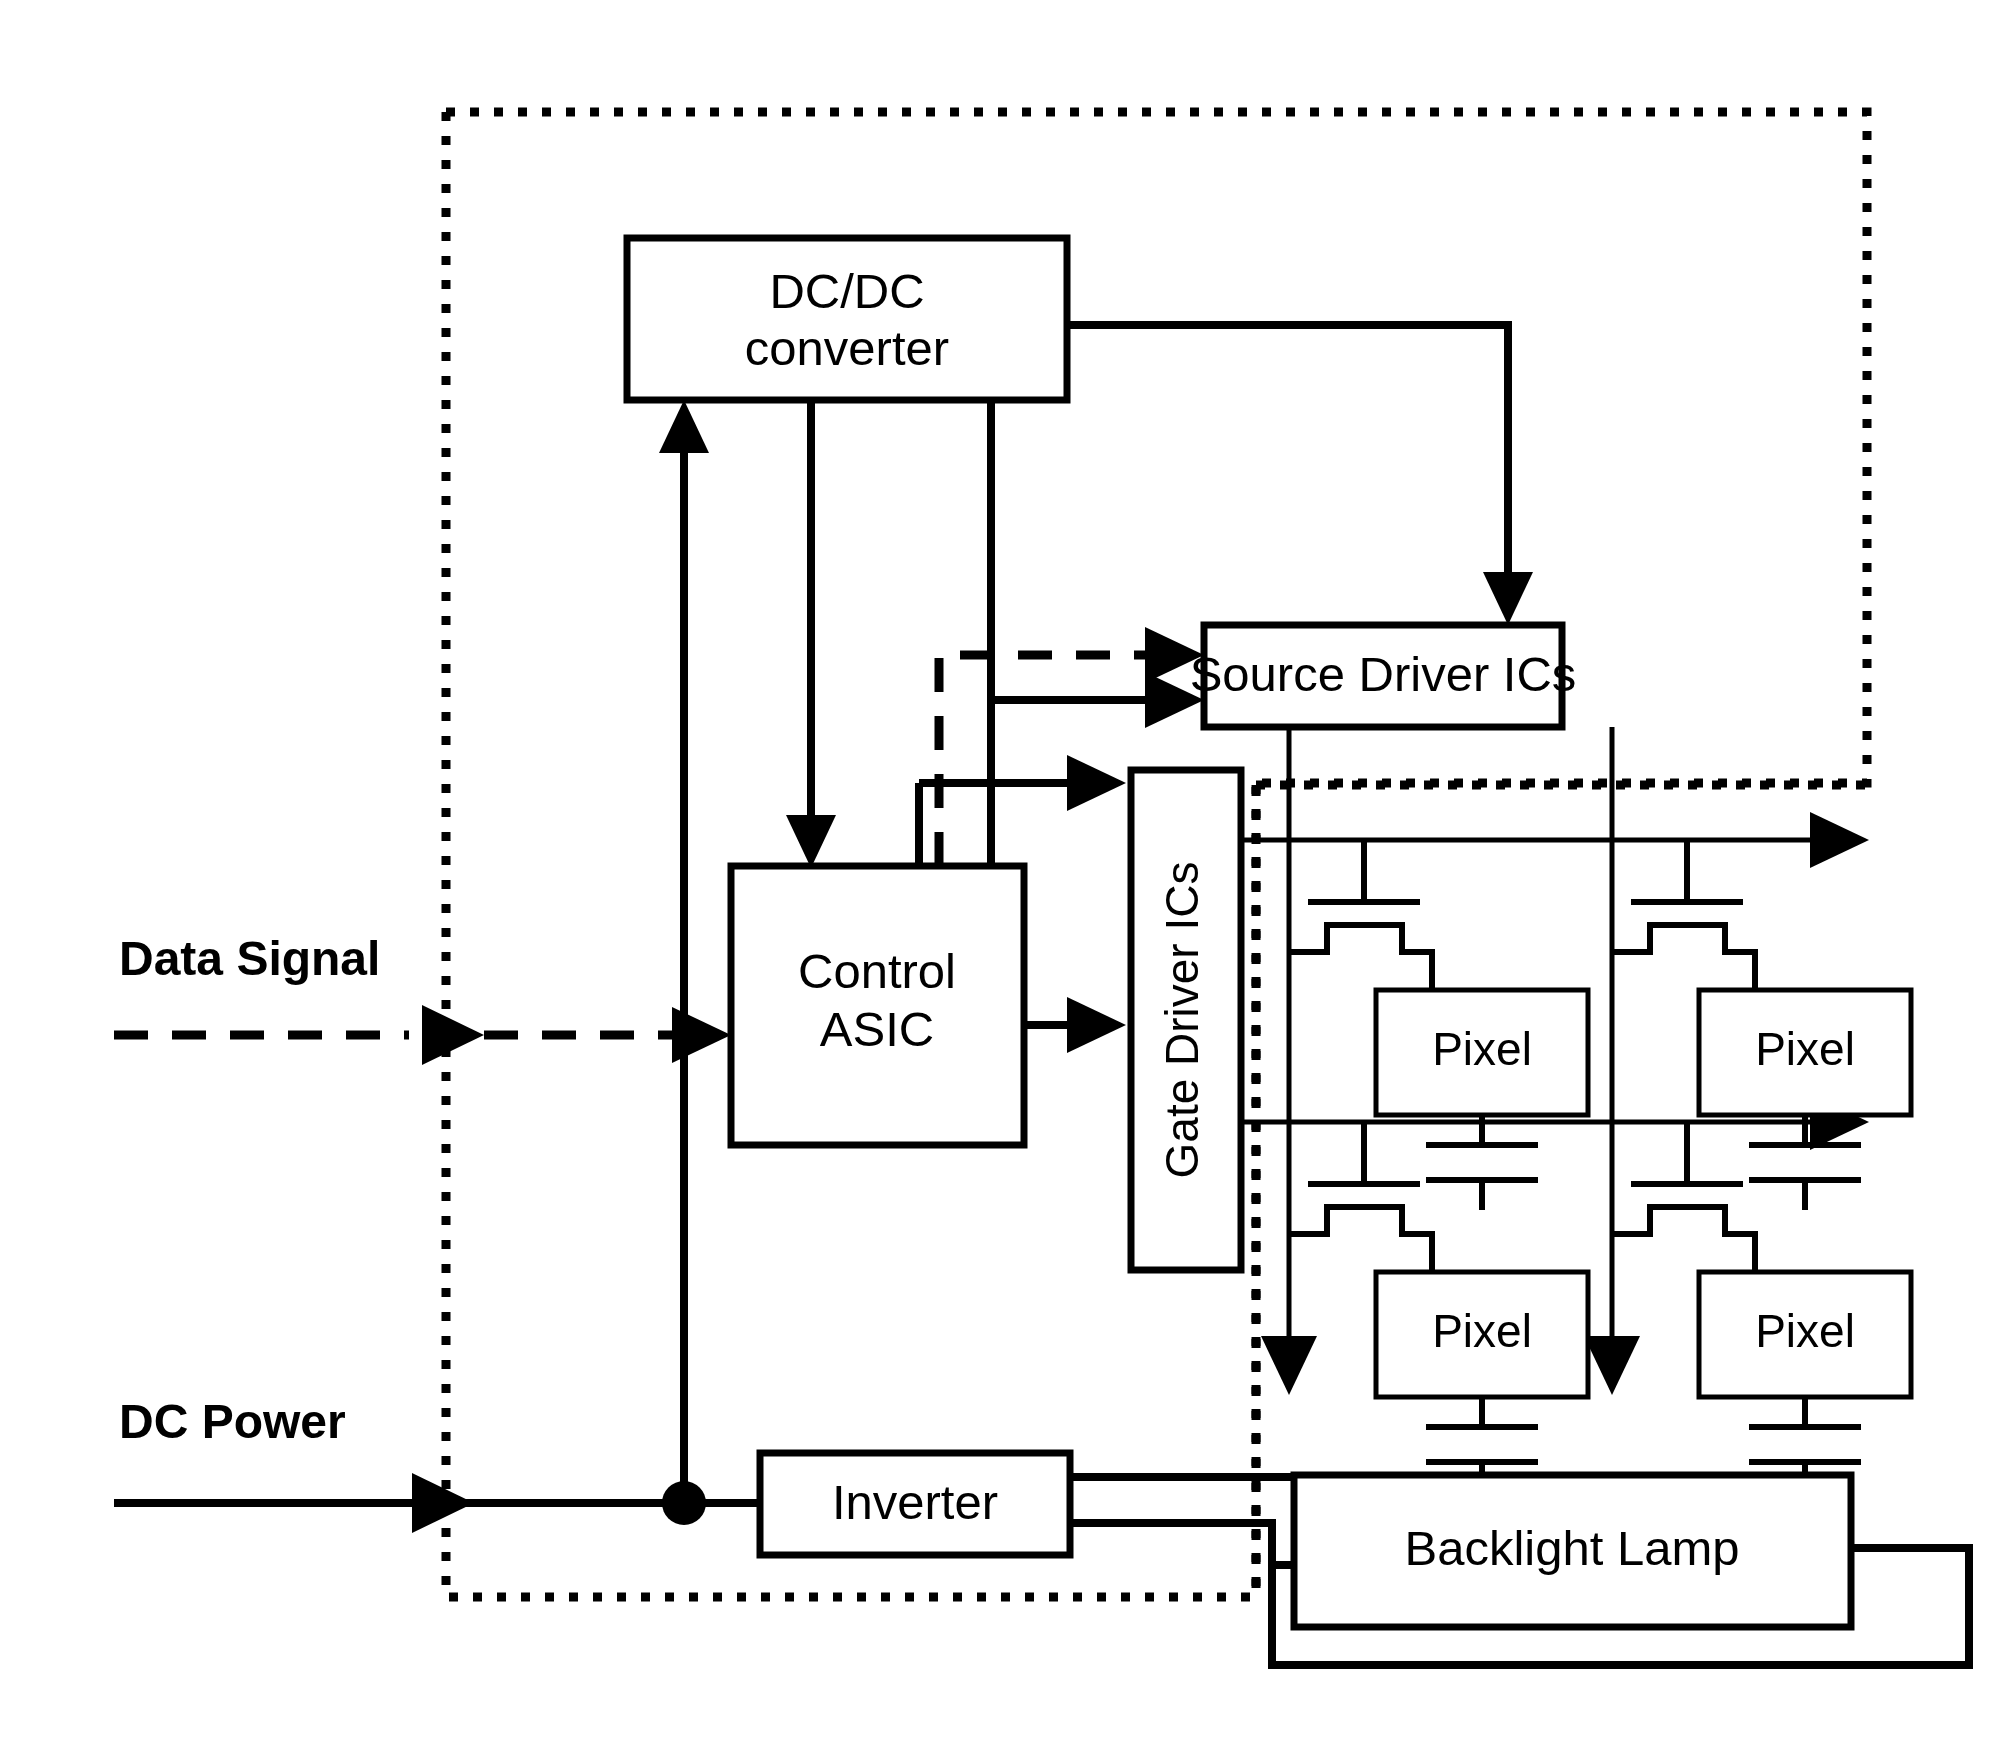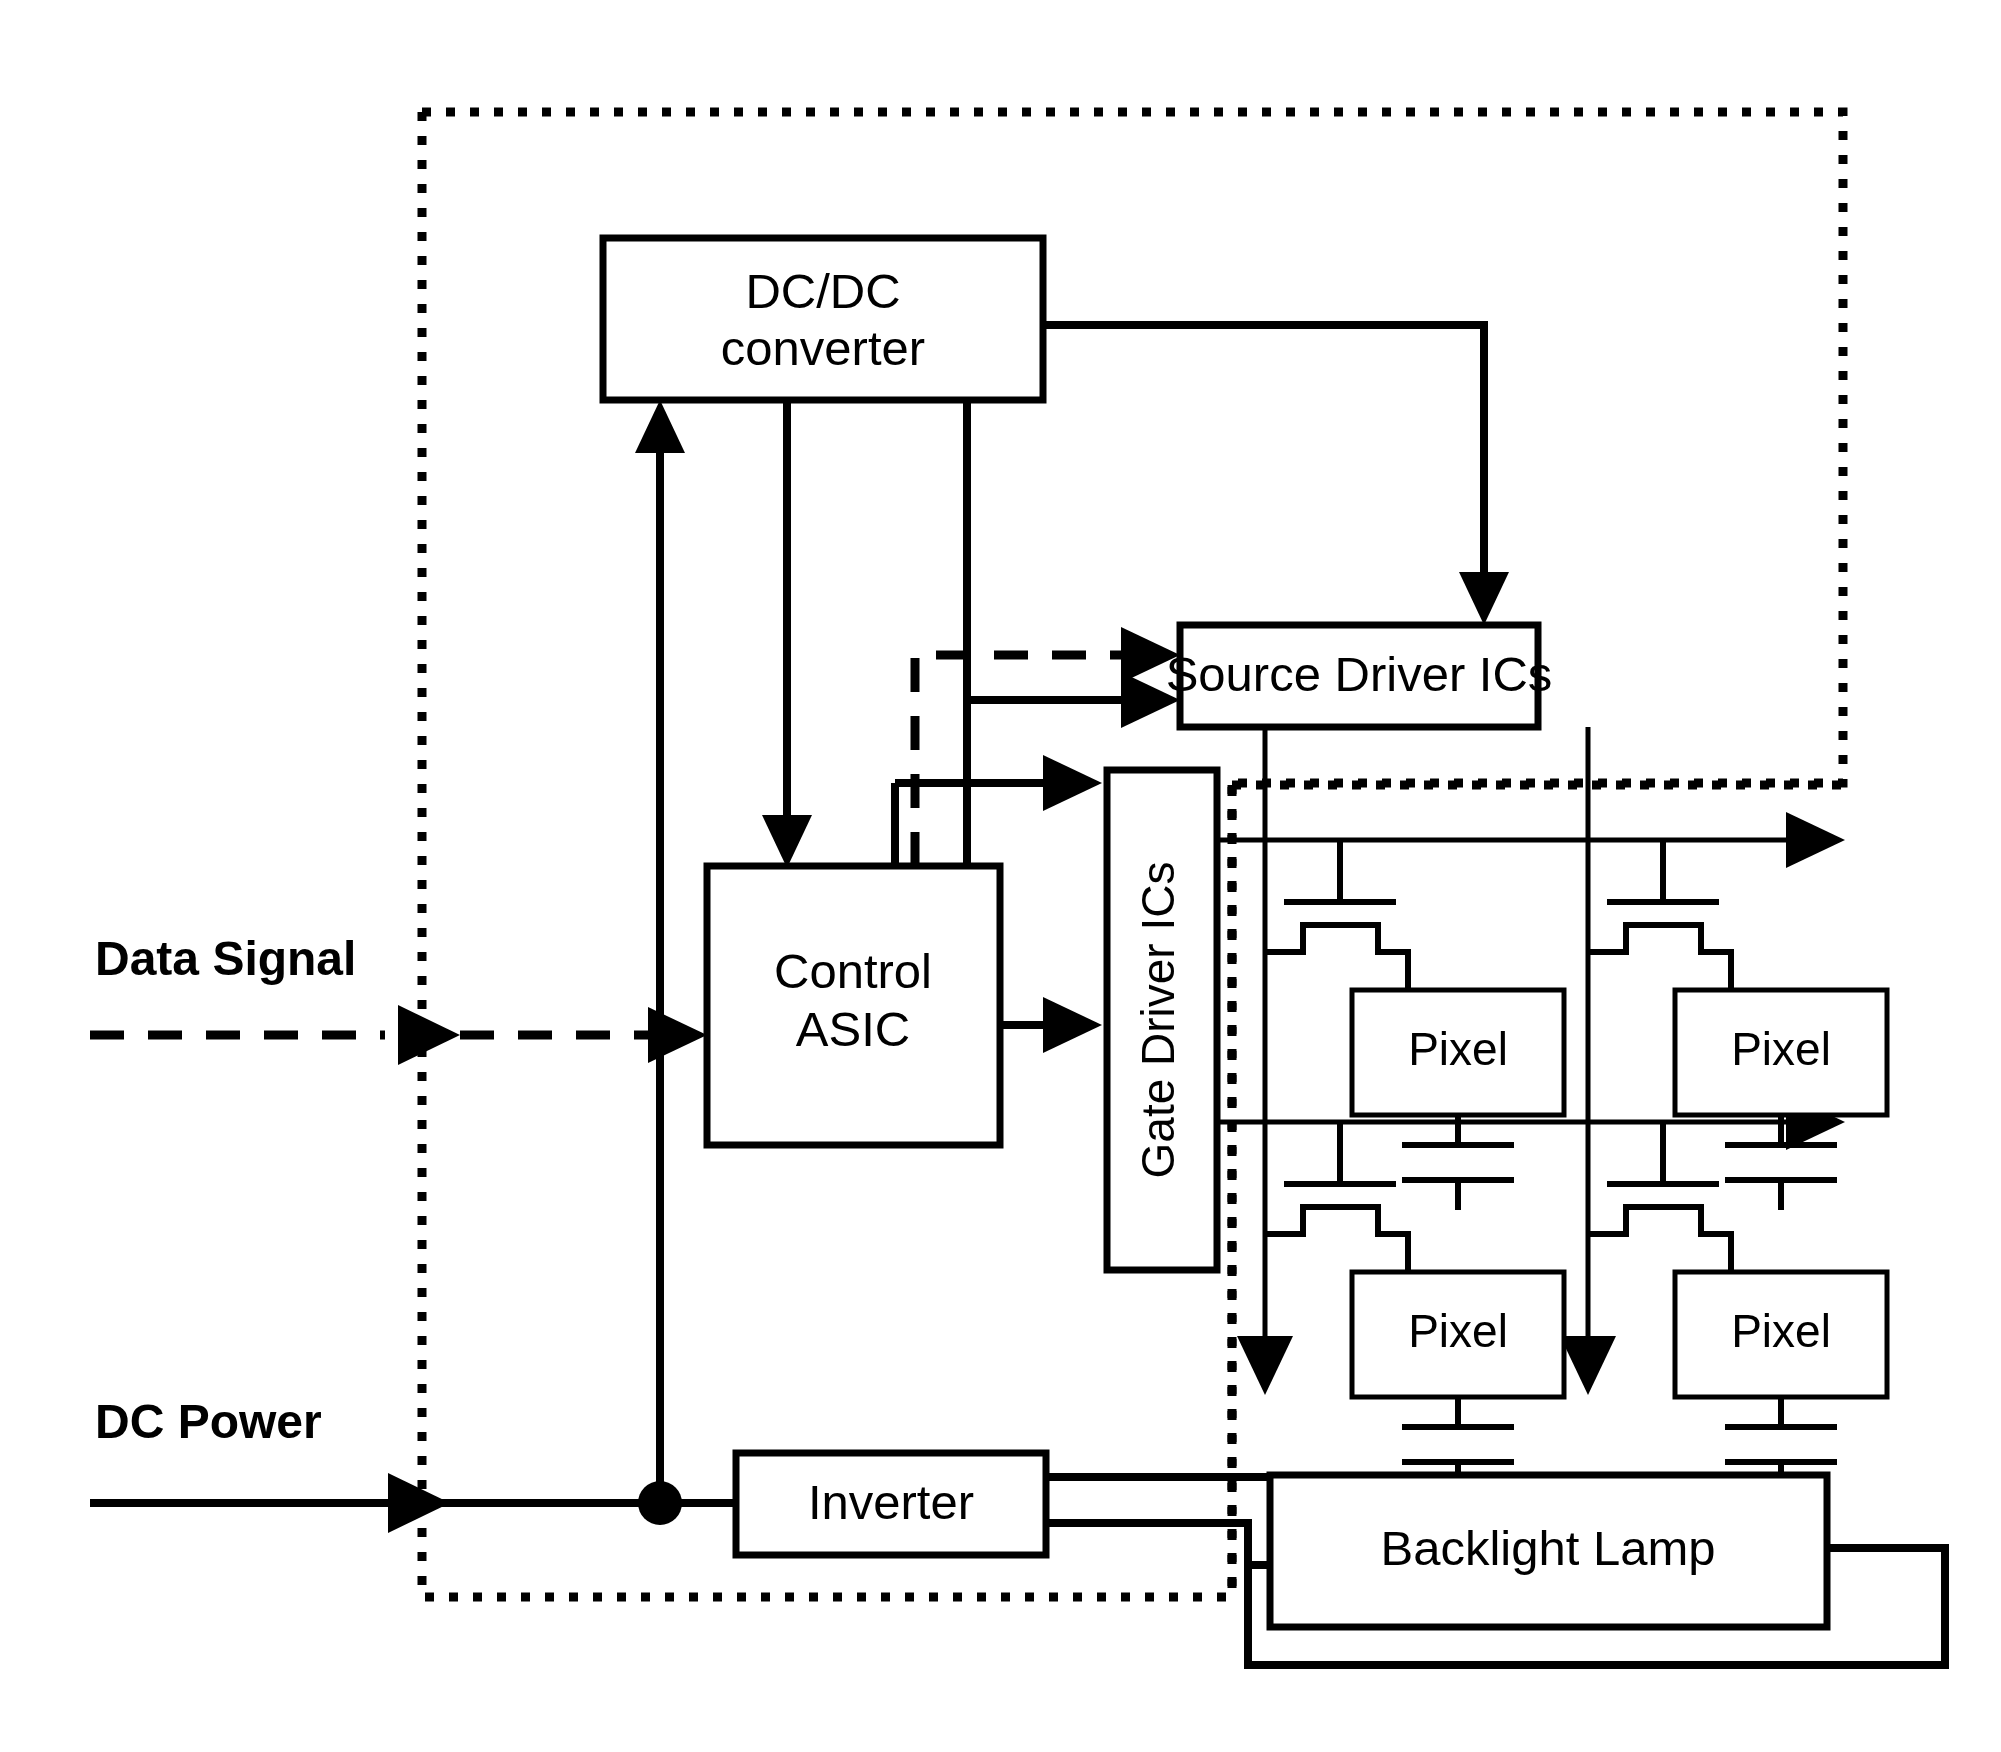--- a/index.html
+++ b/index.html
@@ -10,20 +10,21 @@
   body {
     width: 2001px;
     height: 1752px;
     font-family: "Liberation Sans", sans-serif;
     overflow: hidden;
   }
   #diagram-root {
     position: relative;
     width: 1812px;
     height: 1752px;
+    padding-left: 24px;
   }
   svg.diagram {
     display: block;
     width: 2001px;
     height: 1752px;
   }
   .blk {
     fill: #ffffff;
     stroke: #000000;
     stroke-width: 7;

